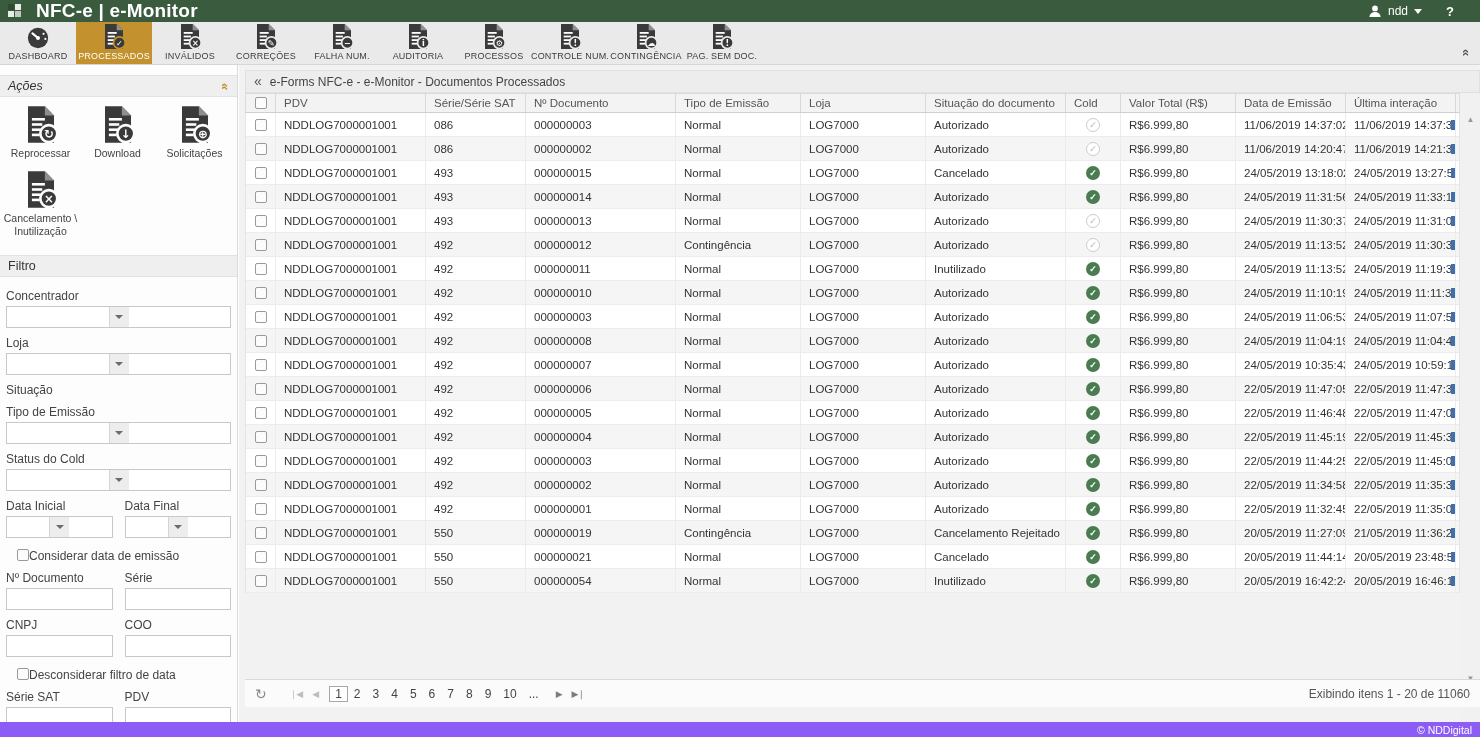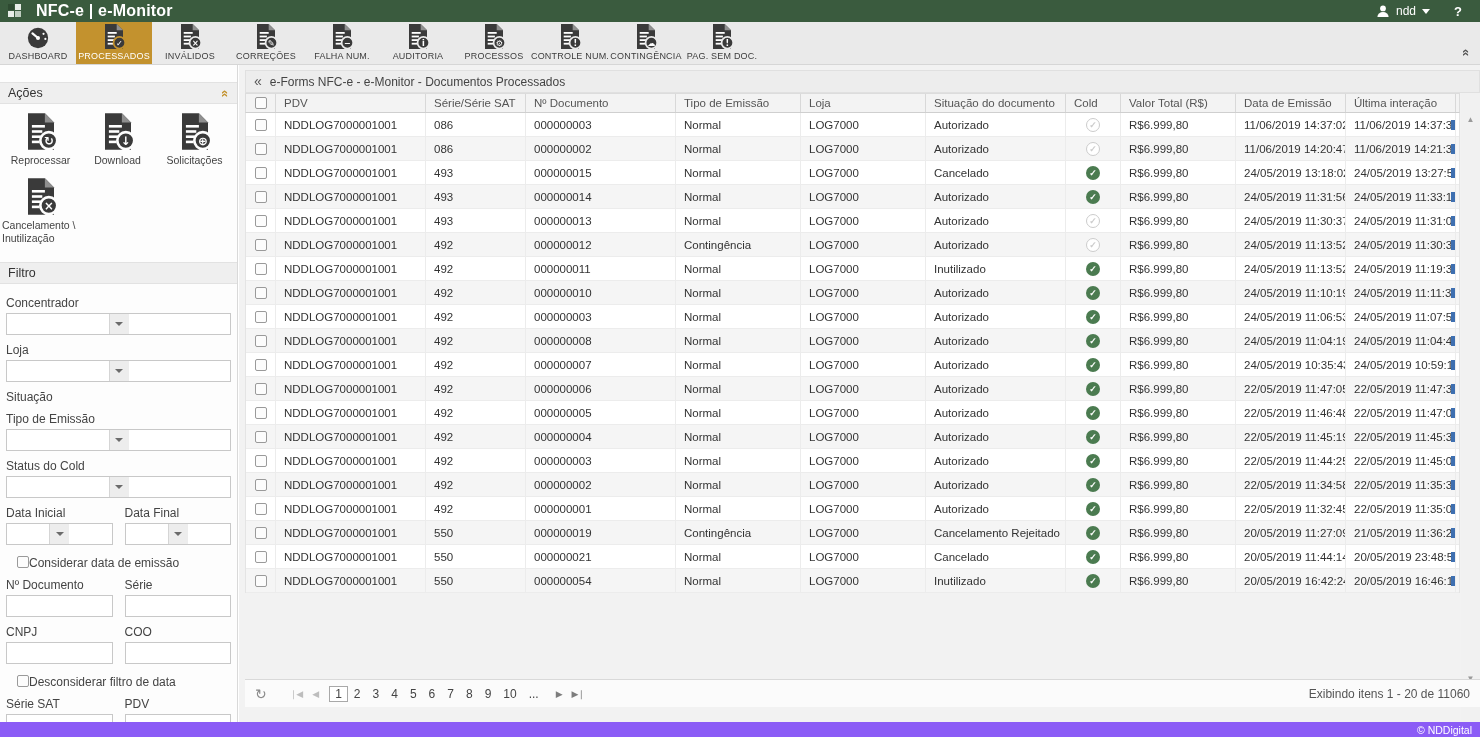--- a/index.html
+++ b/index.html
@@ -8,22 +8,22 @@
 
   
   #titlebar { position:absolute; left:0; top:0; width:1480px; height:22px;
     background:#3A5B3E; color:#fff; display:flex; align-items:center; }
   #logo { width:14px; height:14px; margin-left:8px; position:relative; }
   #logo .sq { position:absolute; width:6px; height:6px; background:#E8EDE8; }
   #logo .sq.a { left:0; top:0; background:#2E4A31; }
   #logo .sq.b { left:7px; top:0; }
   #logo .sq.c { left:0; top:7px; }
   #logo .sq.d { left:7px; top:7px; background:#BFCDC0; }
-  #app-title { font-size:16px; font-weight:bold; margin-left:14px; letter-spacing:.2px; }
-  #titlebar-right { margin-left:auto; display:flex; align-items:center; gap:10px; padding-right:18px; }
+  #app-title { font-size:19px; font-weight:bold; margin-left:14px; letter-spacing:.2px; }
+  #titlebar-right { margin-left:auto; display:flex; align-items:center; gap:10px; padding-right:26px; }
   #user-menu { display:flex; align-items:center; gap:6px; cursor:pointer; }
   #user-name { font-size:12px; }
   .caret-down { width:0; height:0; border-left:4px solid transparent; border-right:4px solid transparent; border-top:5px solid #fff; }
   #help-button { font-size:13px; font-weight:bold; margin-left:14px; cursor:pointer; }
 
   
   #toolbar { position:absolute; left:0; top:22px; width:1480px; height:43px;
     background:#EAEAEA; border-bottom:1px solid #d6d6d6; display:flex; align-items:stretch; }
   .tab { width:76px; display:flex; flex-direction:column; align-items:center; justify-content:flex-end;
     padding-bottom:3px; cursor:pointer; }
@@ -32,26 +32,26 @@
   .tab.active .tab-label { color:#fff; }
   #toolbar-collapse { margin-left:auto; align-self:flex-end; padding:0 10px 4px 0;
     color:#555; cursor:pointer; font-size:13px; }
   .chev-up { display:inline-block; transform:rotate(90deg); font-weight:bold; }
 
   
   #sidebar { position:absolute; left:0; top:65px; width:238px; height:657px;
     background:#FDFDFD; border-right:1px solid #d9d9d9; }
   .panel-header { height:22px; background:#EFEFEF; border-top:1px solid #e2e2e2; border-bottom:1px solid #e2e2e2;
     display:flex; align-items:center; padding:0 8px; margin-top:5px; }
-  .panel-header:first-child { margin-top:17px; }
+  .panel-header:first-child { margin-top:10px;font-style:italic; }
   .panel-title { font-size:12.5px; color:#333; }
   .panel-chevron { margin-left:auto; color:#C3922E; font-size:13px; cursor:pointer; }
   #actions-grid { display:flex; flex-wrap:wrap; padding:8px 2px 2px 2px; }
   .action-item { width:77px; display:flex; flex-direction:column; align-items:center; margin-bottom:10px; cursor:pointer; }
-  .action-label { font-size:10.5px; color:#444; margin-top:3px; line-height:1.25; }
+  .action-label { font-size:10.5px; color:#444; text-align:center; margin-top:3px; line-height:1.25; }
   #filter-form { padding:4px 6px 0 6px; }
   .fld-label { font-size:12px; color:#444; margin:8px 0 3px 0; }
   .select-box { height:22px; border:1px solid #c8c8c8; background:#fff; display:flex; align-items:center; cursor:pointer;flex-direction:column; }
   .select-value { font-size:12px; color:#333; padding-left:6px; flex:1; white-space:nowrap; overflow:hidden; }
   .select-arrow { width:20px; height:100%; background:#EDEDED; border-left:1px solid #d5d5d5;
     display:flex; align-items:center; justify-content:center; }
   .select-arrow::after { content:""; width:0; height:0; border-left:4px solid transparent;
     border-right:4px solid transparent; border-top:4px solid #6b6b6b; }
   .two-col { display:flex; gap:12px; }
   .two-col .col { width:107px; }

